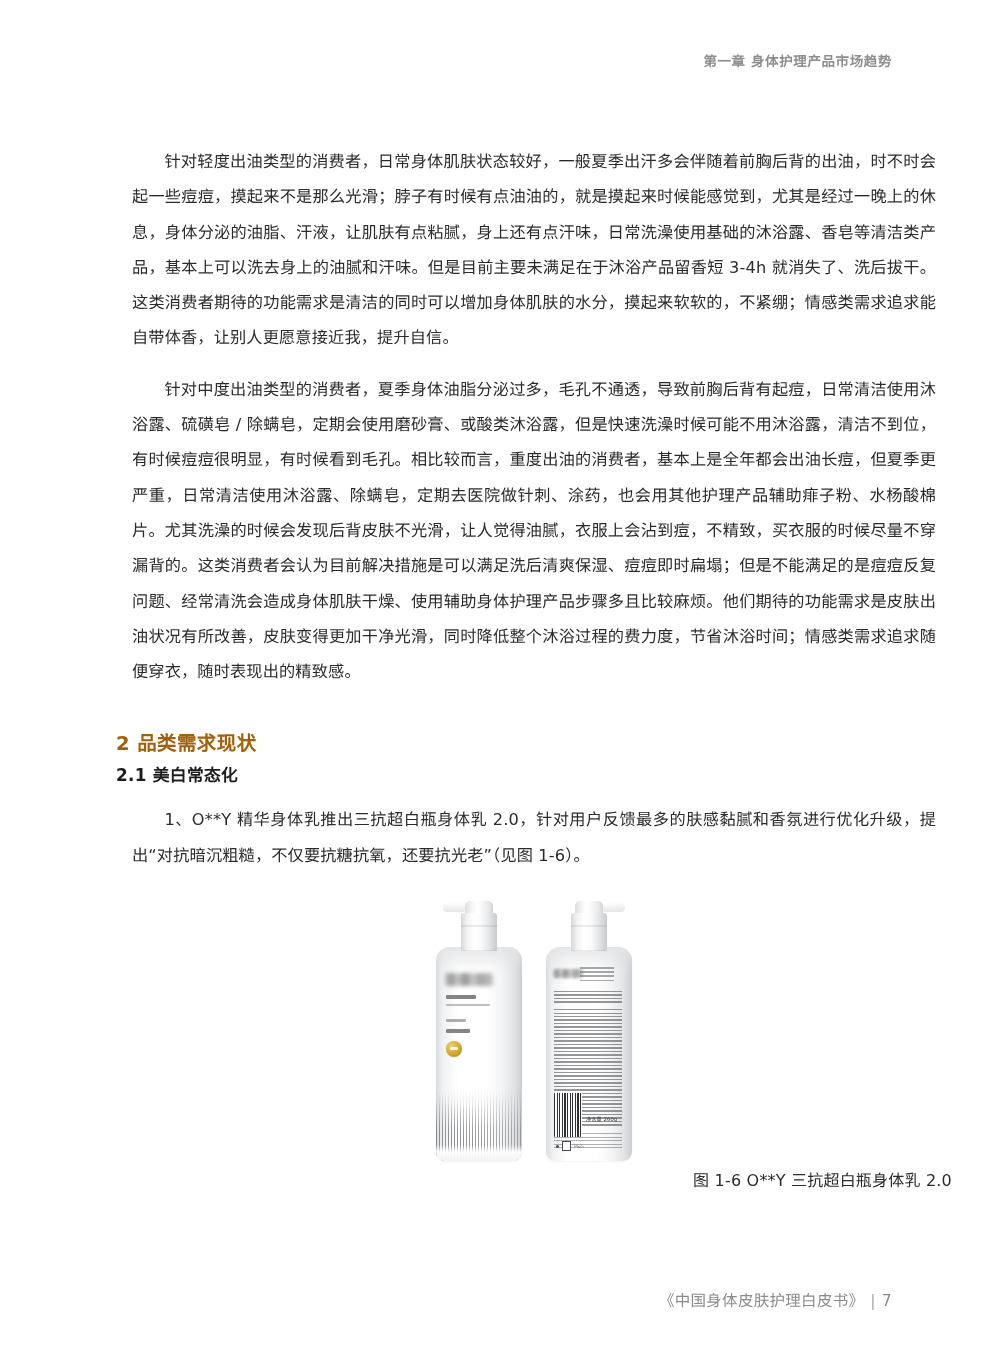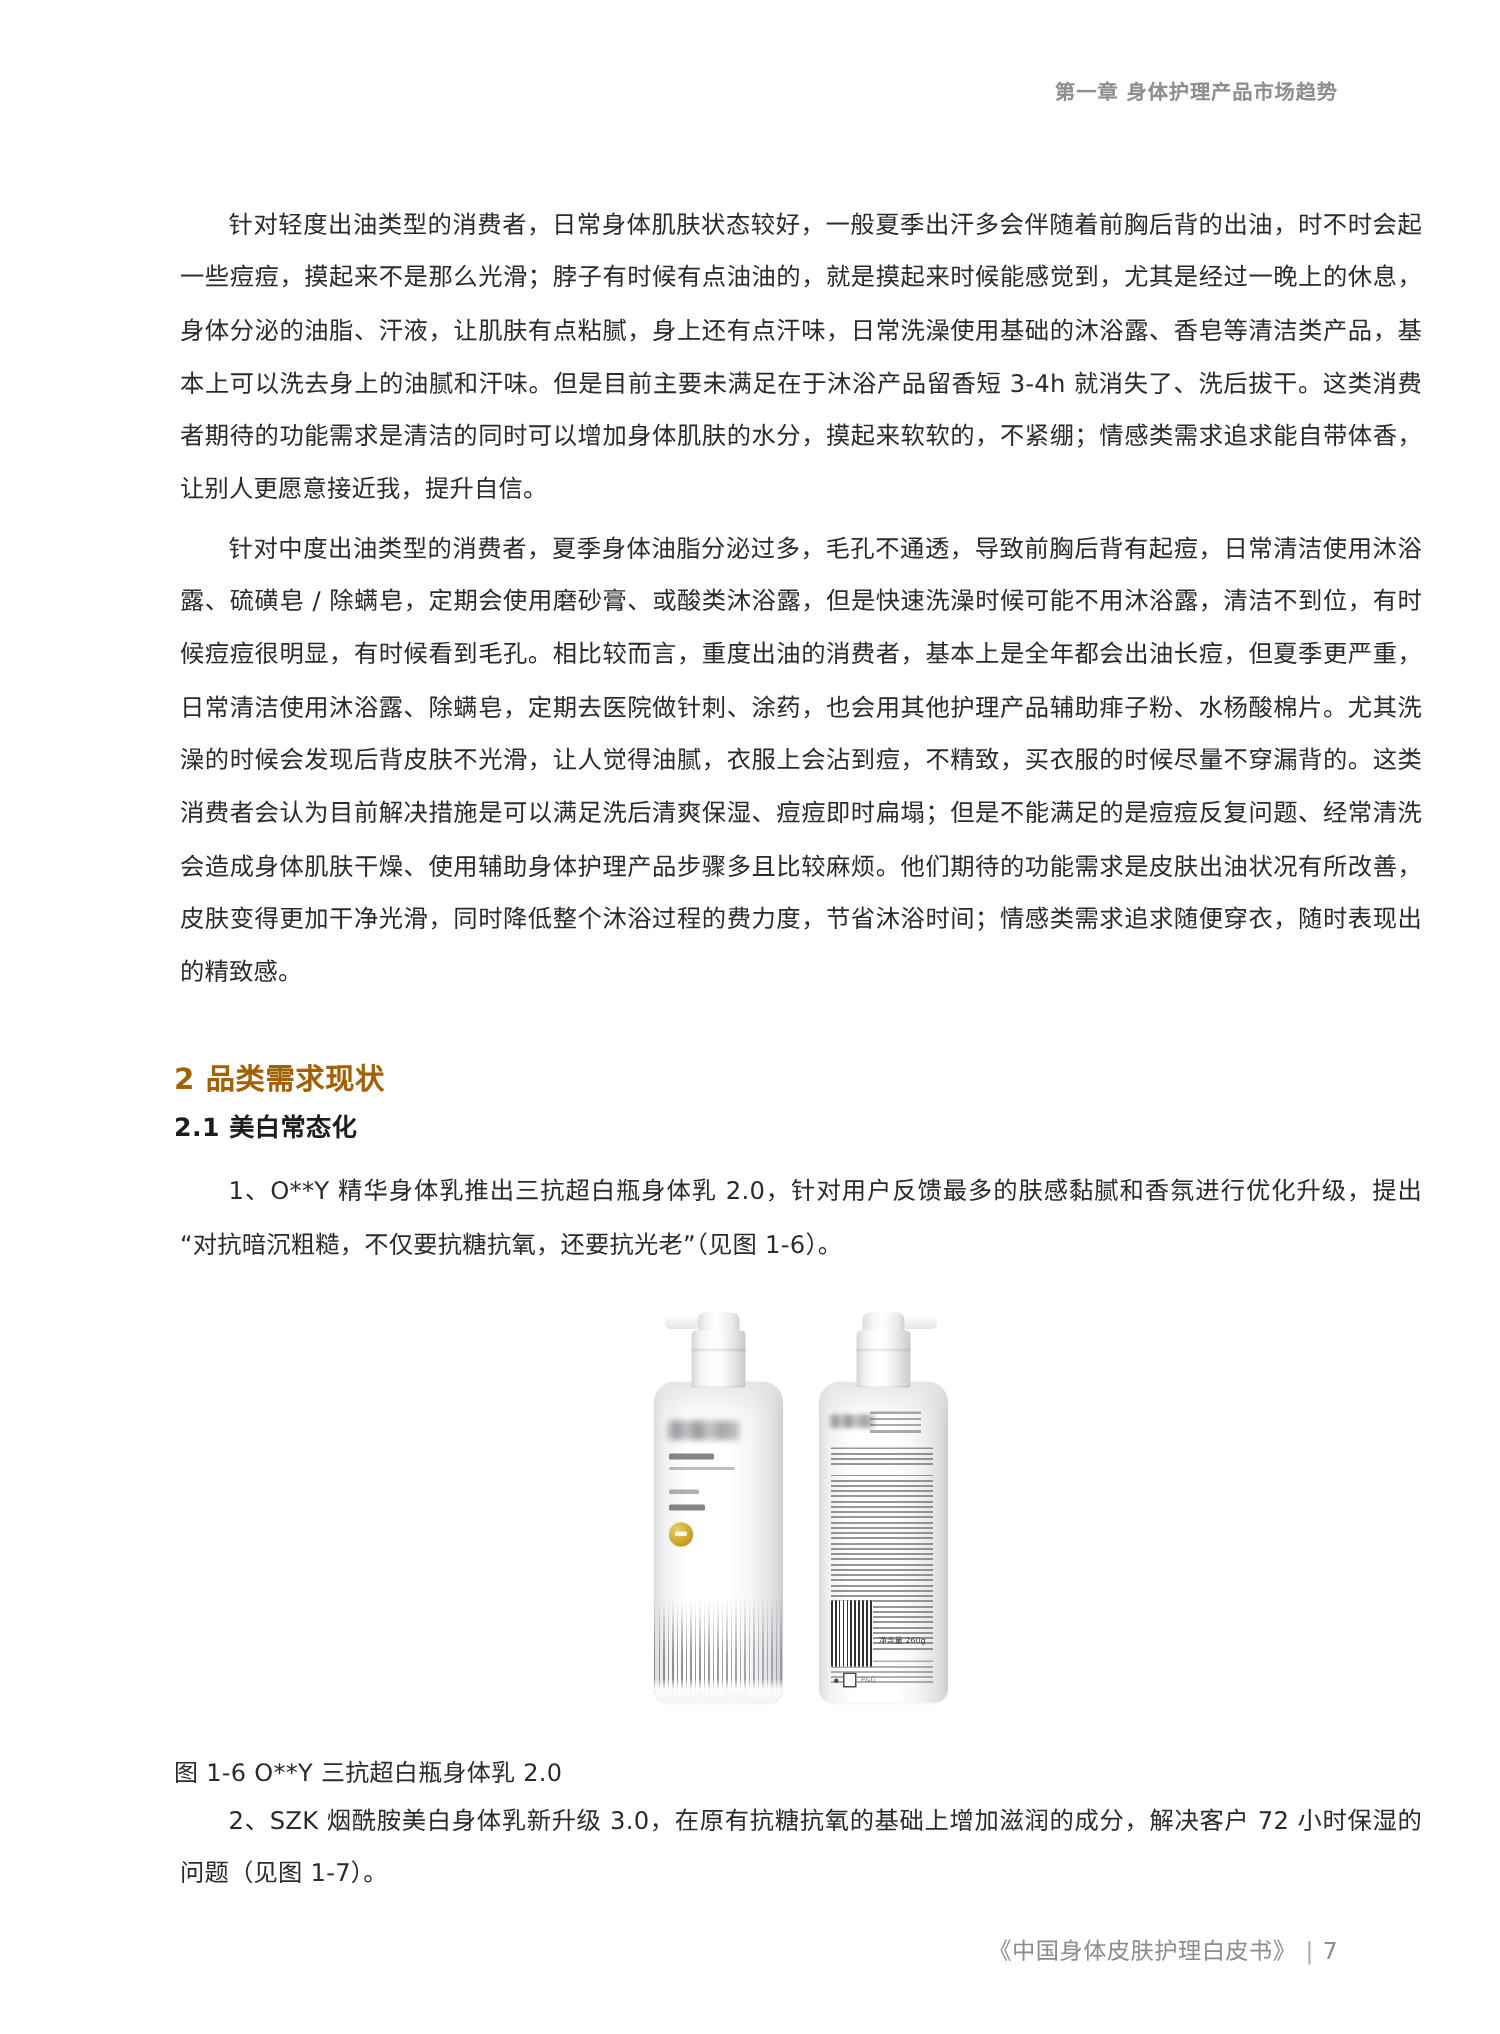--- a/index.html
+++ b/index.html
@@ -39,21 +39,21 @@
 
   
   .content {
     position: absolute;
     left: 84px;
     top: 128px;
     width: 836px;
   }
 
   p.body-text {
-    margin: 4px;
+    margin: 16px;
     font-family: "DejaVu Sans", "Liberation Sans", sans-serif;
     font-size: 16.2px;
     line-height: 35.3px;
     color: #2b2b2d;
     text-align: justify;
     text-justify: inter-ideograph;
     text-indent: 2em;
     letter-spacing: 0.15px;
   }
   p.body-text + p.body-text {
@@ -339,25 +339,25 @@
   }
   .recycle-row .txt {
     font-family: "DejaVu Sans", "Liberation Sans", sans-serif;
     font-size: 4.6px;
     color: #77797c;
     white-space: nowrap;
   }
 
   
   .fig-caption {
-    margin-top: 33px;
+    margin-top: 6px;
     font-family: "DejaVu Sans", "Liberation Sans", sans-serif;
     font-size: 16px;
     color: #2b2b2d;
-    text-align: left;
+    text-align: right;
     letter-spacing: 0.2px;
   }
 
   .after-figure {
     margin-top: 46px;
   }
 
   
   .footer {
     position: absolute;
@@ -443,21 +443,20 @@
               <span class="txt">P&amp;G</span>
             </div>
           </div>
         </div>
 
       </div>
 
       <div class="fig-caption">图 1-6 O**Y 三抗超白瓶身体乳 2.0</div>
     </div>
 
-    <p class="body-text after-figure">2、SZK 烟酰胺美白身体乳新升级 3.0，在原有抗糖抗氧的基础上增加滋润的成分，解决客户 72 小时保湿的问题（见图 1-7）。</p>
 
   </div>
 
   <div class="footer">
     <span>《中国身体皮肤护理白皮书》</span><span class="sep">|</span><span class="pgnum">7</span>
   </div>
 
 </div>
 
 </body></html>

